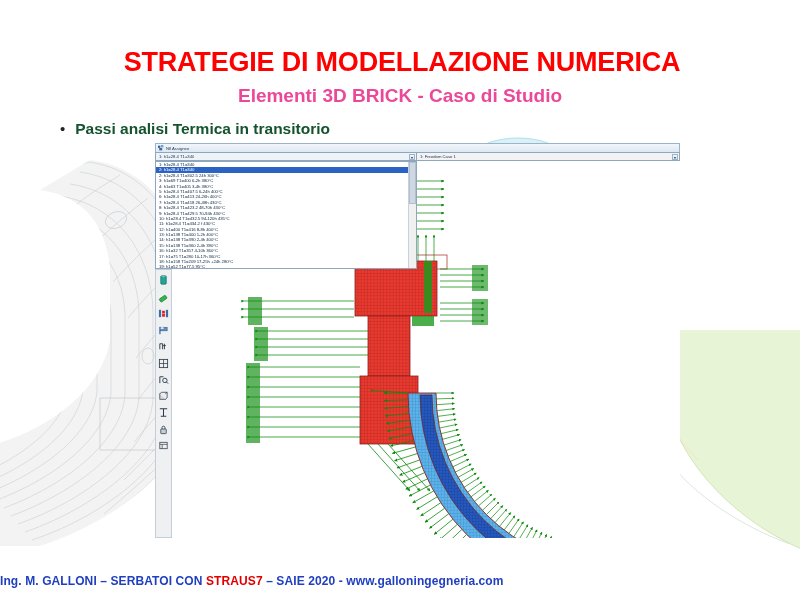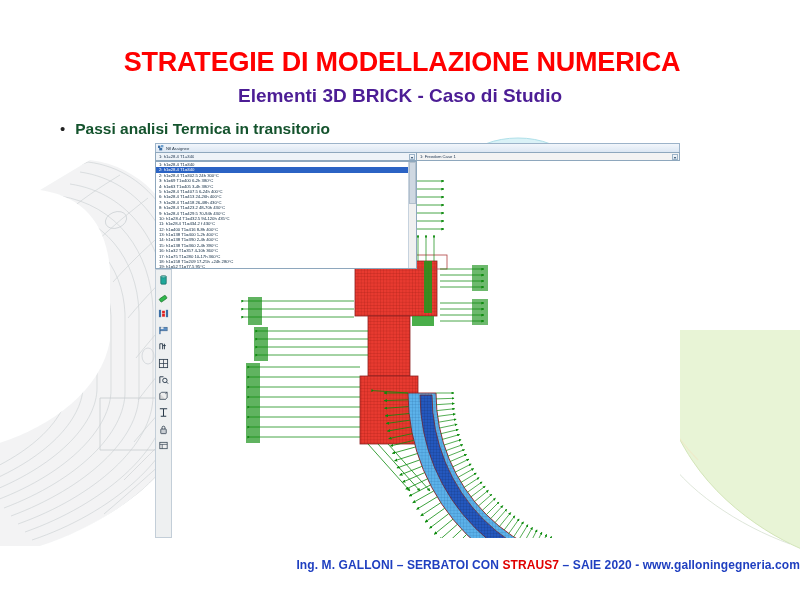--- a/index.html
+++ b/index.html
@@ -17,31 +17,31 @@
   #bg-green{left:640px;top:330px;width:190px;height:230px;}
 
   
   #title{
     position:absolute;left:4px;right:0;top:47px;text-align:center;
     font-size:27px;font-weight:bold;color:#FF0000;letter-spacing:-0.2px;
     font-family:"Liberation Sans",sans-serif;
   }
   #subtitle{
     position:absolute;left:0;right:0;top:85px;text-align:center;
-    font-size:19px;font-weight:bold;color:#4c1d95;
+    font-size:19px;font-weight:bold;color:#ec4899;
   }
   #bullet-row{
     position:absolute;left:60px;top:119px;display:flex;align-items:flex-start;gap:10px;
   }
   #bullet-dot{font-size:15px;line-height:19px;color:#222;}
   #bullet-text{font-size:15.5px;font-weight:bold;color:#14532d;line-height:19px;}
 
   
   #footer{
-    position:absolute;left:0;right:0;bottom:28px;text-align:right;
+    position:absolute;left:0;right:0;bottom:12px;text-align:left;
     font-size:12px;font-weight:bold;color:#1F3FC0;letter-spacing:.1px;
   }
   #footer .hi{color:#E00000;}
 
   
   #app{
     position:absolute;left:155px;top:143px;width:525px;height:395px;
     background:#ffffff;
   }
   

